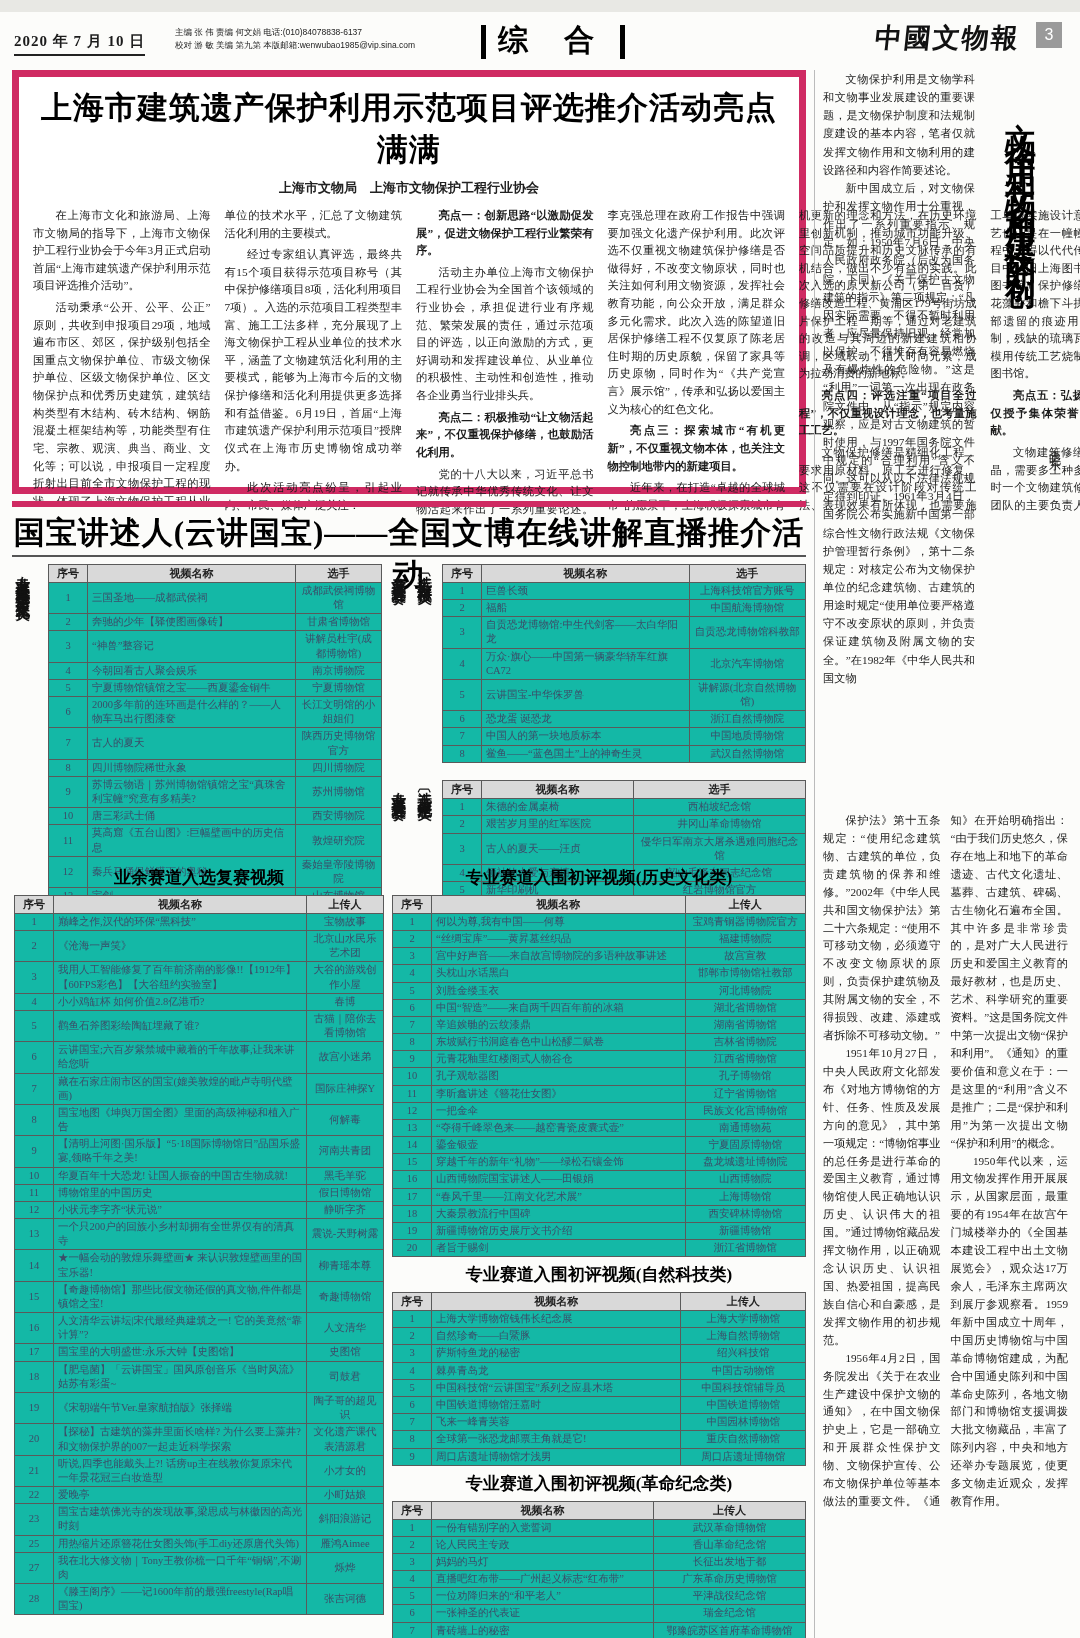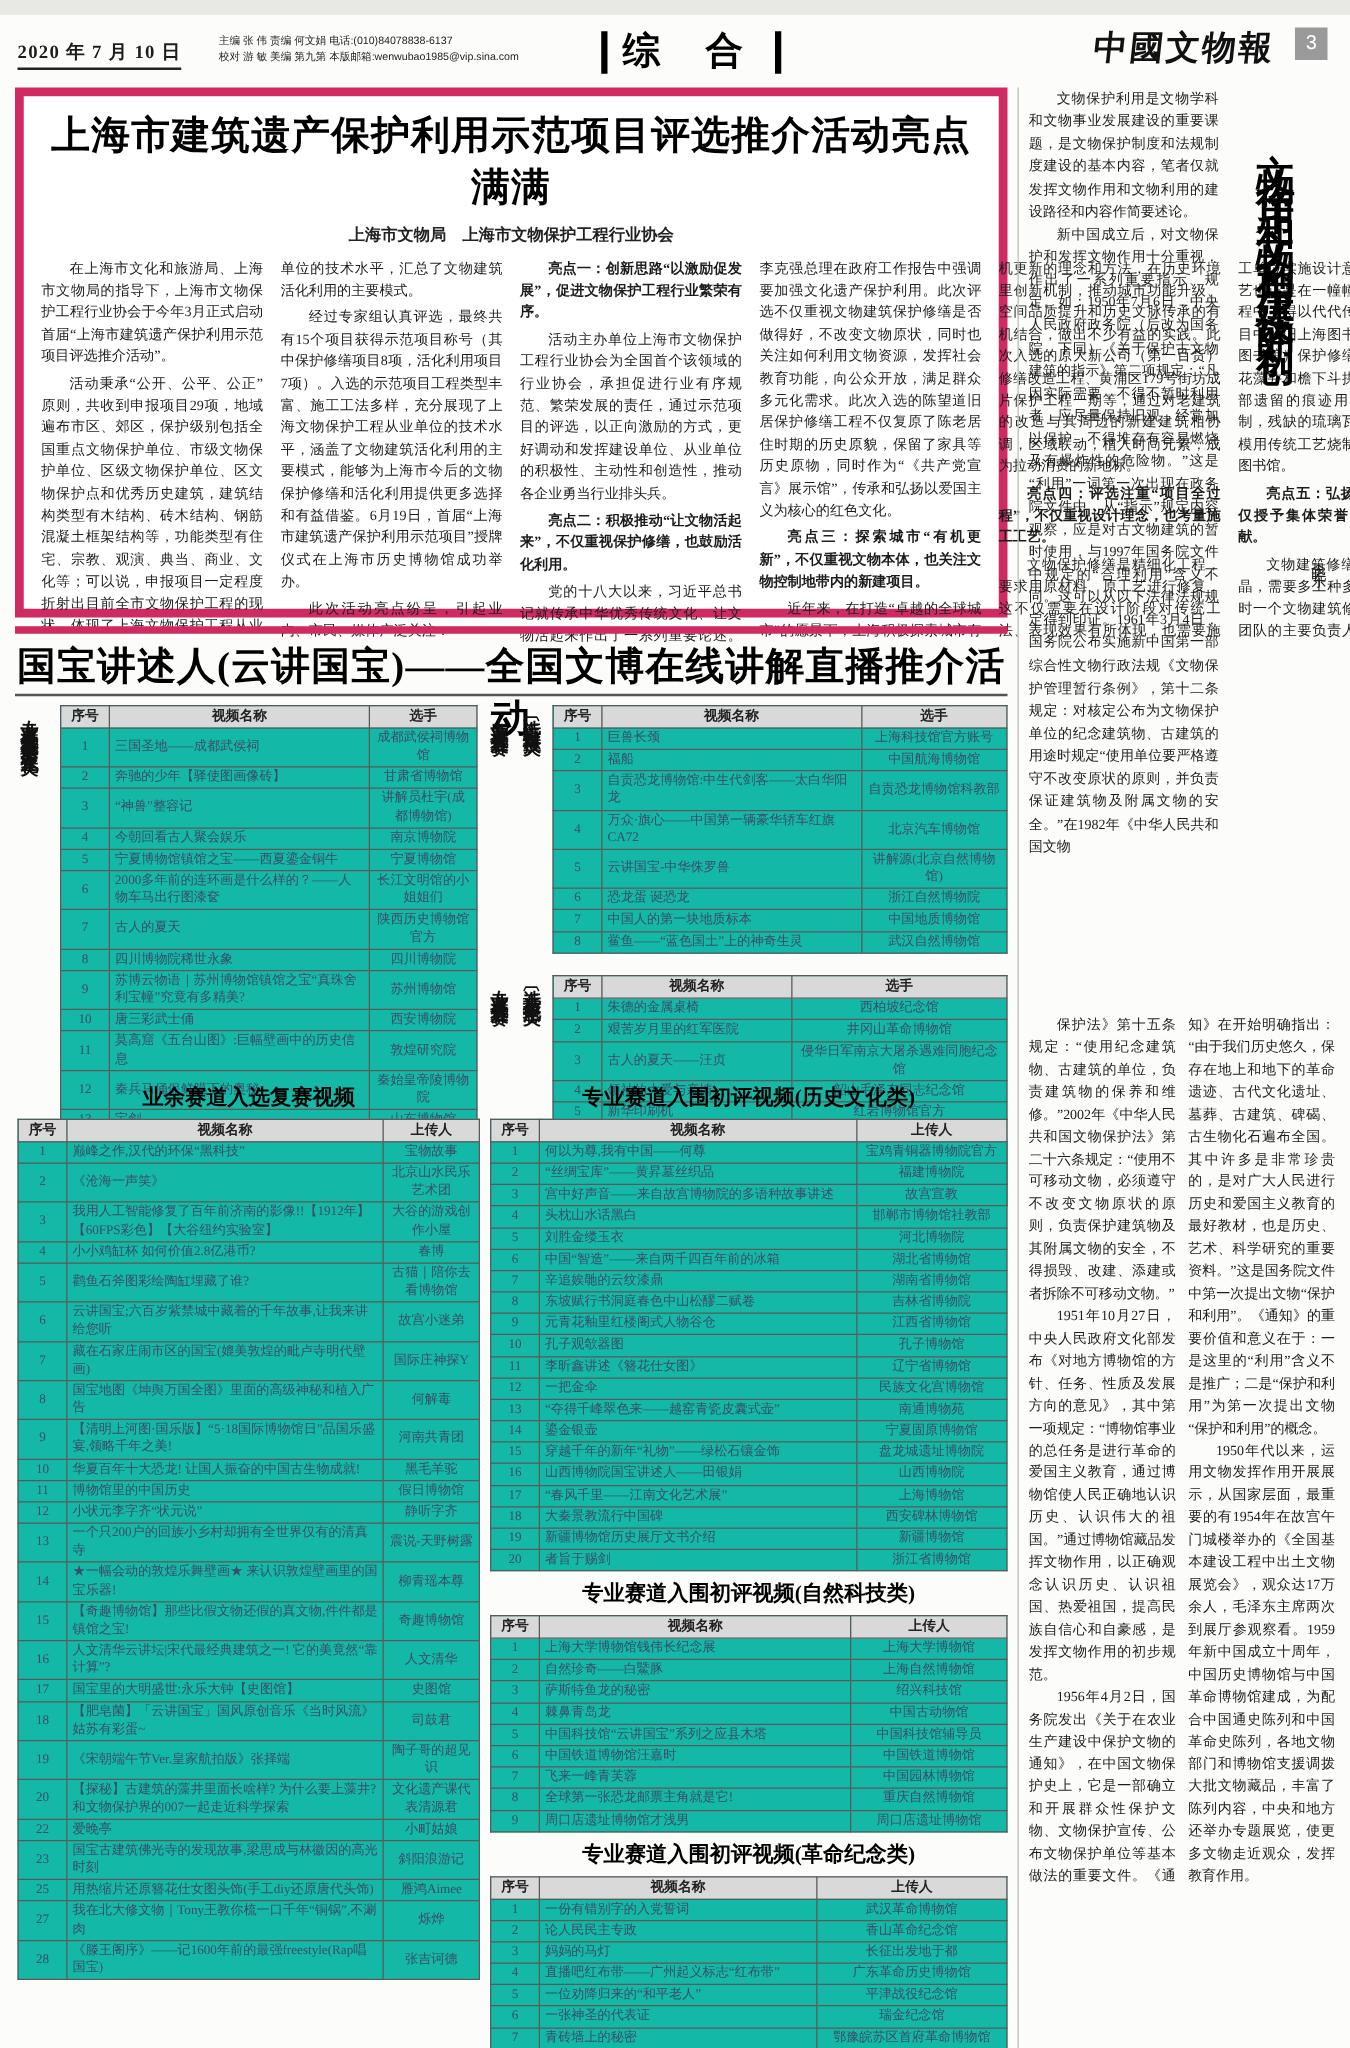--- a/index.html
+++ b/index.html
@@ -429,20 +429,25 @@
             <td>19</td>
             <td class="name">《宋朝端午节Ver.皇家航拍版》张择端</td>
             <td>陶子哥的超见识</td>
           </tr>
           <tr>
             <td>20</td>
             <td class="name">【探秘】古建筑的藻井里面长啥样? 为什么要上藻井? 和文物保护界的007一起走近科学探索</td>
             <td>文化遗产课代表清源君</td>
           </tr>
           <tr>
+            <td>21</td>
+            <td class="name">听说,四季也能戴头上?! 话痨up主在线教你复原宋代一年景花冠三白妆造型</td>
+            <td>小才女的</td>
+          </tr>
+          <tr>
             <td>22</td>
             <td class="name">爱晚亭</td>
             <td>小町姑娘</td>
           </tr>
           <tr>
             <td>23</td>
             <td class="name">国宝古建筑佛光寺的发现故事,梁思成与林徽因的高光时刻</td>
             <td>斜阳浪游记</td>
           </tr>
           <tr>

